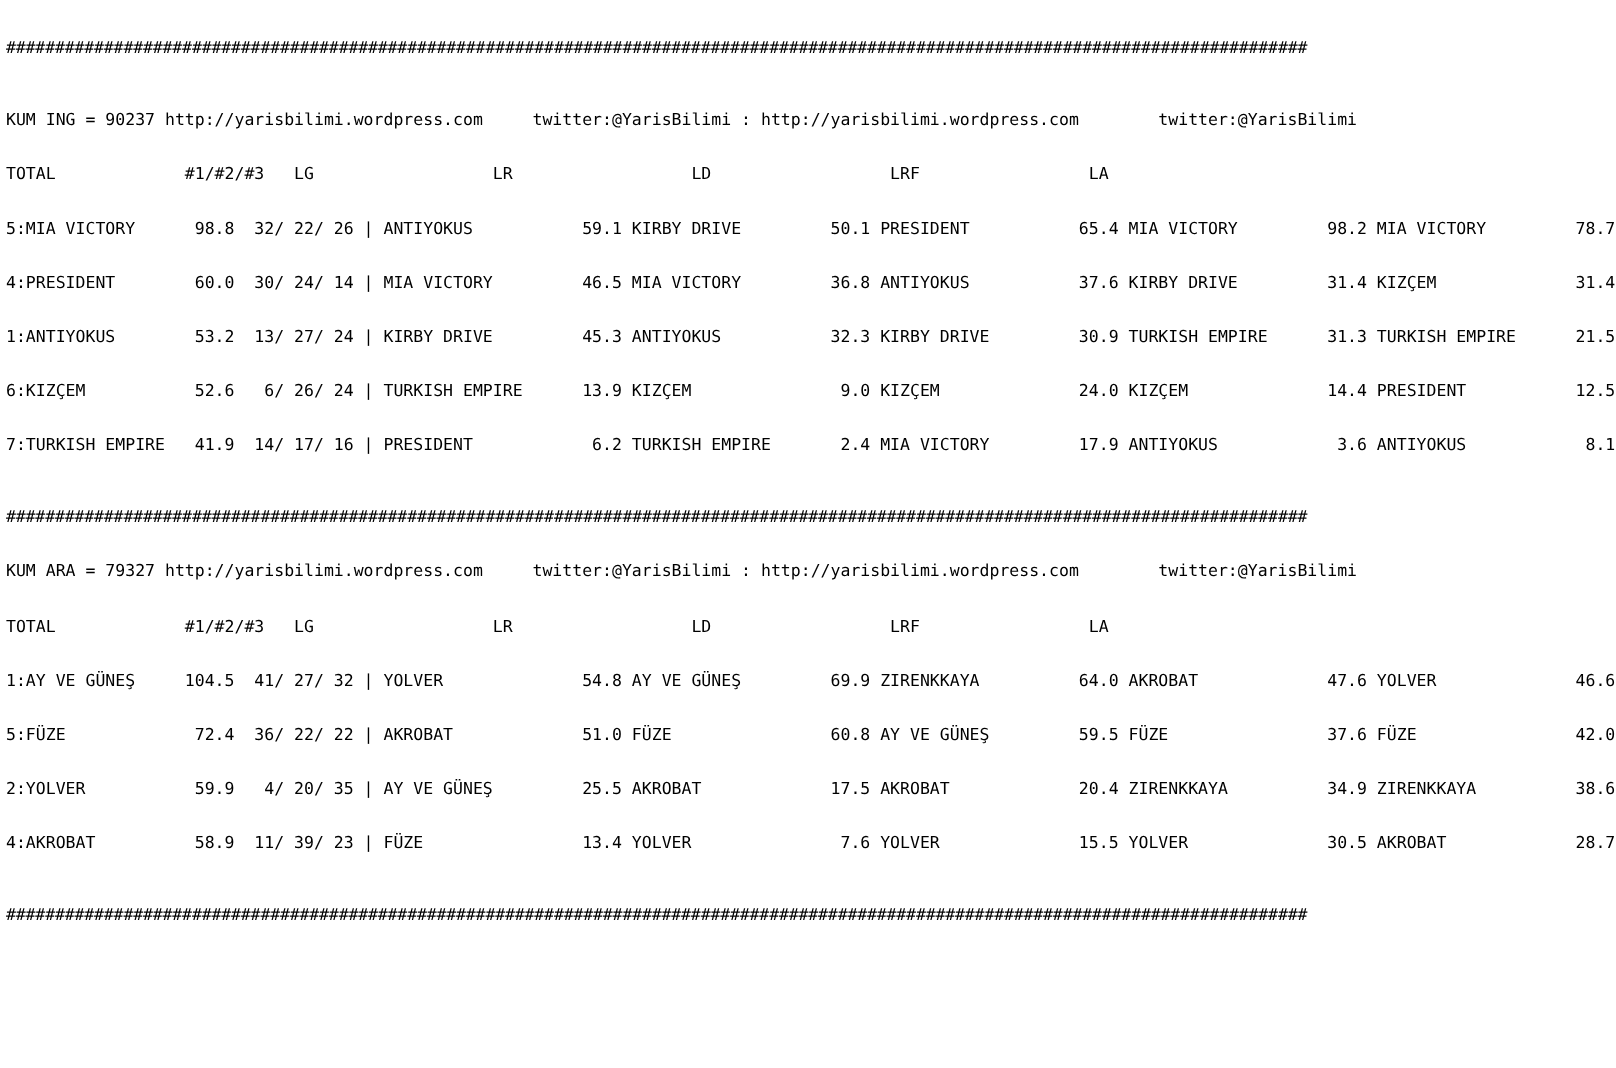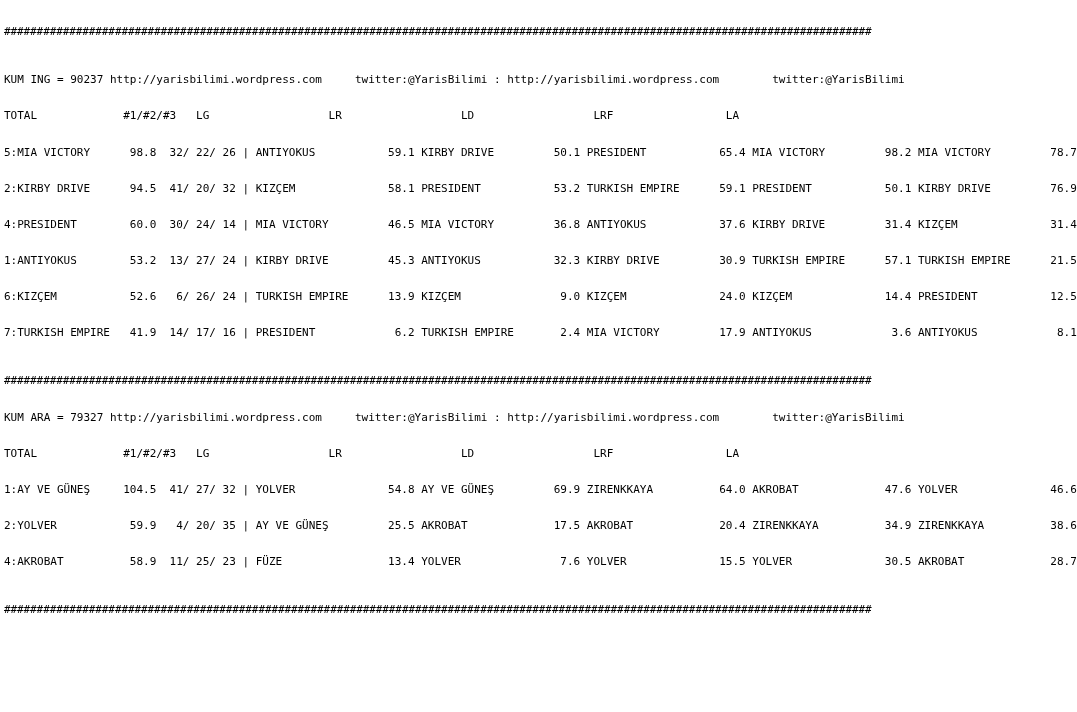--- a/index.html
+++ b/index.html
@@ -34,32 +34,32 @@
 </style>
 </head>
 <body>
 
 <div id="sheet">
   <div class="line sep">#####################################################################################################################################</div>
 
   <div class="line">KUM ING = 90237 http://yarisbilimi.wordpress.com     twitter:@YarisBilimi : http://yarisbilimi.wordpress.com        twitter:@YarisBilimi</div>
   <div class="line">TOTAL             #1/#2/#3   LG                  LR                  LD                  LRF                 LA</div>
   <div class="line">5:MIA VICTORY      98.8  32/ 22/ 26 | ANTIYOKUS           59.1 KIRBY DRIVE         50.1 PRESIDENT           65.4 MIA VICTORY         98.2 MIA VICTORY         78.7</div>
-  <div class="line">2:KIRBY DRIVE      94.5  41/ 20/ 32 | KIZÇEM              58.1 PRESIDENT           53.2 TURKISH EMPIRE      59.1 PRESIDENT           50.1 KIRBY DRIVE         76.9</div>
   <div class="line">4:PRESIDENT        60.0  30/ 24/ 14 | MIA VICTORY         46.5 MIA VICTORY         36.8 ANTIYOKUS           37.6 KIRBY DRIVE         31.4 KIZÇEM              31.4</div>
-  <div class="line">1:ANTIYOKUS        53.2  13/ 27/ 24 | KIRBY DRIVE         45.3 ANTIYOKUS           32.3 KIRBY DRIVE         30.9 TURKISH EMPIRE      57.1 TURKISH EMPIRE      21.5</div>
+  <div class="line">1:ANTIYOKUS        53.2  13/ 27/ 24 | KIRBY DRIVE         45.3 ANTIYOKUS           32.3 KIRBY DRIVE         30.9 TURKISH EMPIRE      31.3 TURKISH EMPIRE      21.5</div>
   <div class="line">6:KIZÇEM           52.6   6/ 26/ 24 | TURKISH EMPIRE      13.9 KIZÇEM               9.0 KIZÇEM              24.0 KIZÇEM              14.4 PRESIDENT           12.5</div>
   <div class="line">7:TURKISH EMPIRE   41.9  14/ 17/ 16 | PRESIDENT            6.2 TURKISH EMPIRE       2.4 MIA VICTORY         17.9 ANTIYOKUS            3.6 ANTIYOKUS            8.1</div>
 
   <div class="line sep">#####################################################################################################################################</div>
   <div class="line">KUM ARA = 79327 http://yarisbilimi.wordpress.com     twitter:@YarisBilimi : http://yarisbilimi.wordpress.com        twitter:@YarisBilimi</div>
   <div class="line">TOTAL             #1/#2/#3   LG                  LR                  LD                  LRF                 LA</div>
   <div class="line">1:AY VE GÜNEŞ     104.5  41/ 27/ 32 | YOLVER              54.8 AY VE GÜNEŞ         69.9 ZIRENKKAYA          64.0 AKROBAT             47.6 YOLVER              46.6</div>
+  <div class="line">5:FÜZE             72.4  36/ 22/ 22 | AKROBAT             51.0 FÜZE                60.8 AY VE GÜNEŞ         59.5 FÜZE                37.6 FÜZE                42.0</div>
   <div class="line">2:YOLVER           59.9   4/ 20/ 35 | AY VE GÜNEŞ         25.5 AKROBAT             17.5 AKROBAT             20.4 ZIRENKKAYA          34.9 ZIRENKKAYA          38.6</div>
-  <div class="line">4:AKROBAT          58.9  11/ 25/ 23 | FÜZE                13.4 YOLVER               7.6 YOLVER              15.5 YOLVER              30.5 AKROBAT             28.7</div>
+  <div class="line">4:AKROBAT          58.9  11/ 39/ 23 | FÜZE                13.4 YOLVER               7.6 YOLVER              15.5 YOLVER              30.5 AKROBAT             28.7</div>
 
   <div class="line sep">#####################################################################################################################################</div>
   
   
   
   
   
   
   
   

